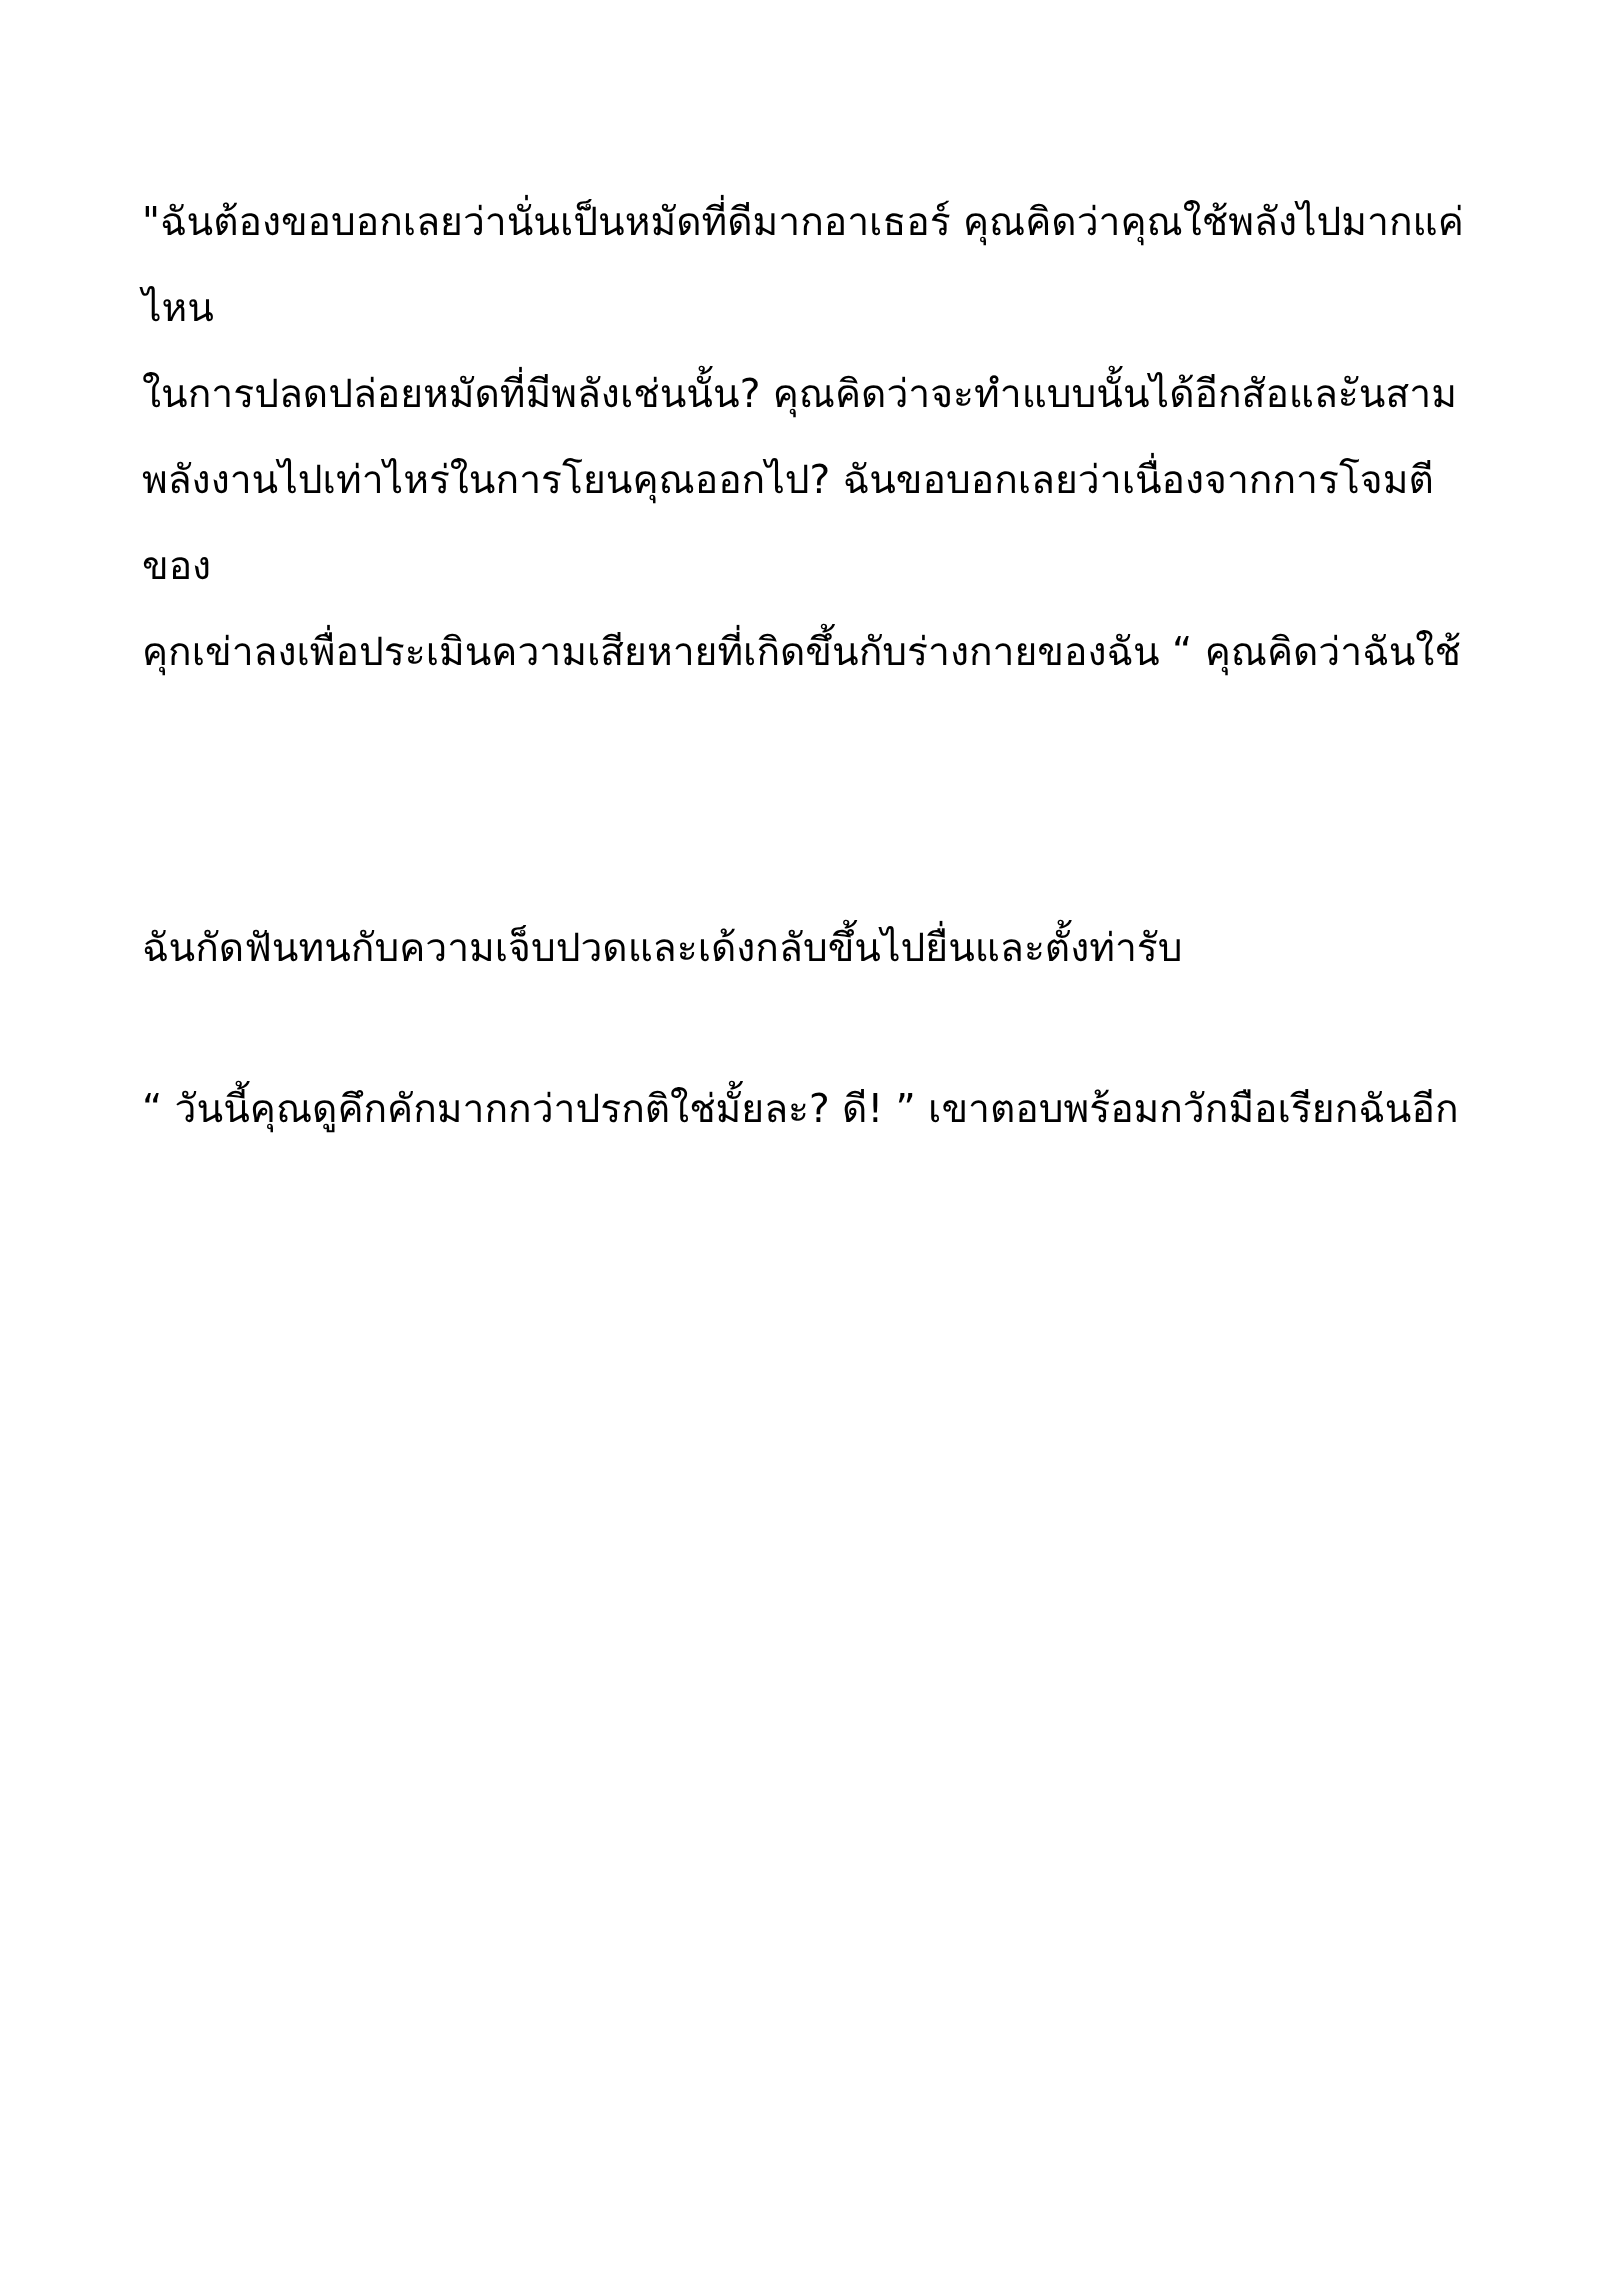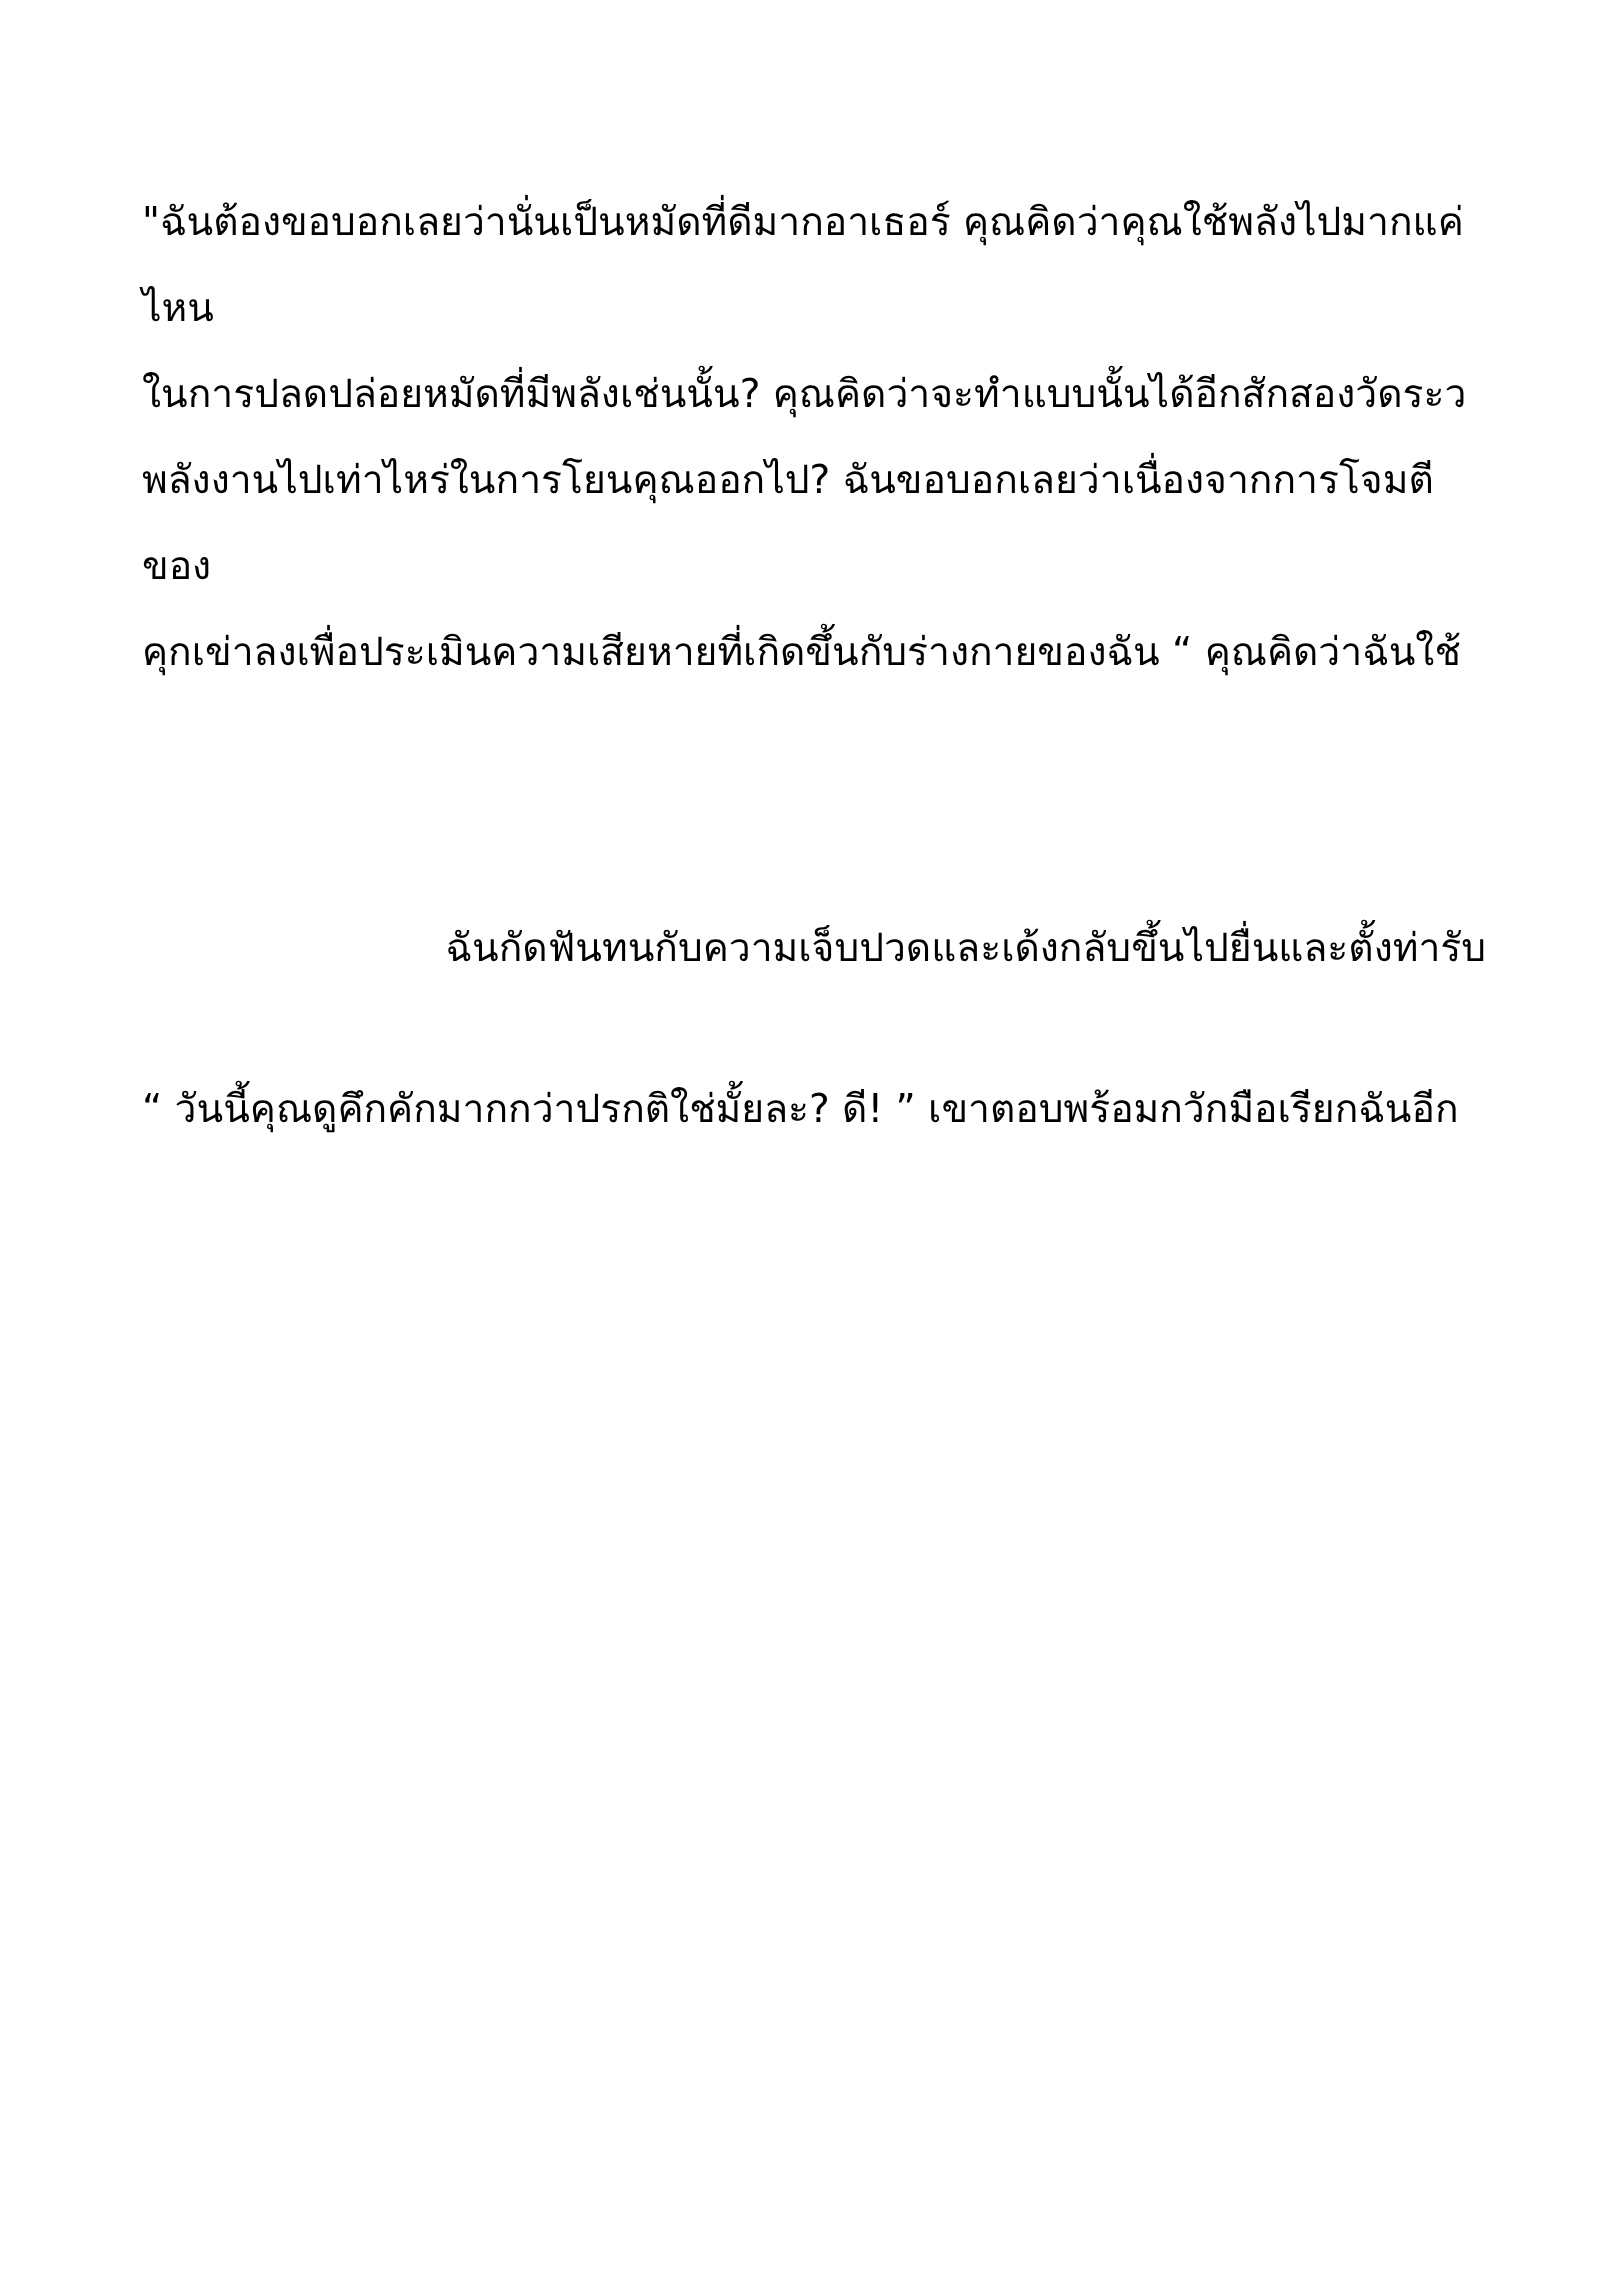--- a/index.html
+++ b/index.html
@@ -21,35 +21,35 @@
     position: absolute;
     left: 142px;
     right: 135px;
     font-size: 39px;
     line-height: 86px;
     font-weight: 400;
     letter-spacing: 0px;
     text-align: left;
   }
   .para-1 { top: 179px; }
-  .para-2 { top: 905px; text-align: right; }
+  .para-2 { top: 905px; }
   .para-3 { top: 1066px; }
   .para-4 { top: 1460px; }
   .text-line {
     min-height: 86px;
   }
 </style>
 </head>
 <body>
 
 <div class="page">
 
   <div class="para para-1">
     <div class="text-line">"ฉันต้องขอบอกเลยว่านั่นเป็นหมัดที่ดีมากอาเธอร์ คุณคิดว่าคุณใช้พลังไปมากแค่ไหน</div>
-    <div class="text-line">ในการปลดปล่อยหมัดที่มีพลังเช่นนั้น? คุณคิดว่าจะทำแบบนั้นได้อีกสักสองวัดระว</div>
+    <div class="text-line">ในการปลดปล่อยหมัดที่มีพลังเช่นนั้น? คุณคิดว่าจะทำแบบนั้นได้อีกสัอและันสาม</div>
     <div class="text-line">พลังงานไปเท่าไหร่ในการโยนคุณออกไป? ฉันขอบอกเลยว่าเนื่องจากการโจมตีของ</div>
     <div class="text-line">คุกเข่าลงเพื่อประเมินความเสียหายที่เกิดขึ้นกับร่างกายของฉัน “ คุณคิดว่าฉันใช้</div>
   </div>
 
   <div class="para para-2">
     <div class="text-line">ฉันกัดฟันทนกับความเจ็บปวดและเด้งกลับขึ้นไปยื่นและตั้งท่ารับ</div>
   </div>
 
   <div class="para para-3">
     <div class="text-line">“ วันนี้คุณดูคึกคักมากกว่าปรกติใช่มั้ยละ? ดี! ” เขาตอบพร้อมกวักมือเรียกฉันอีก</div>

